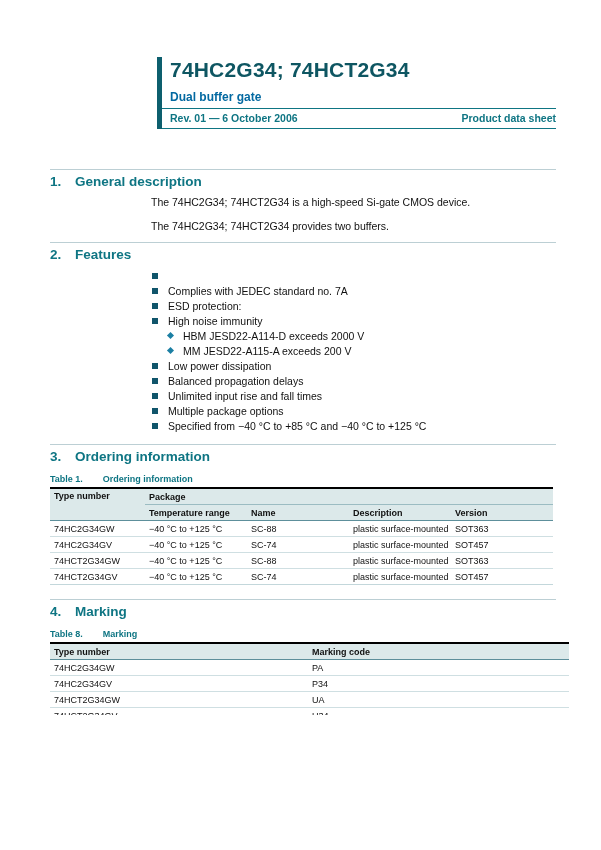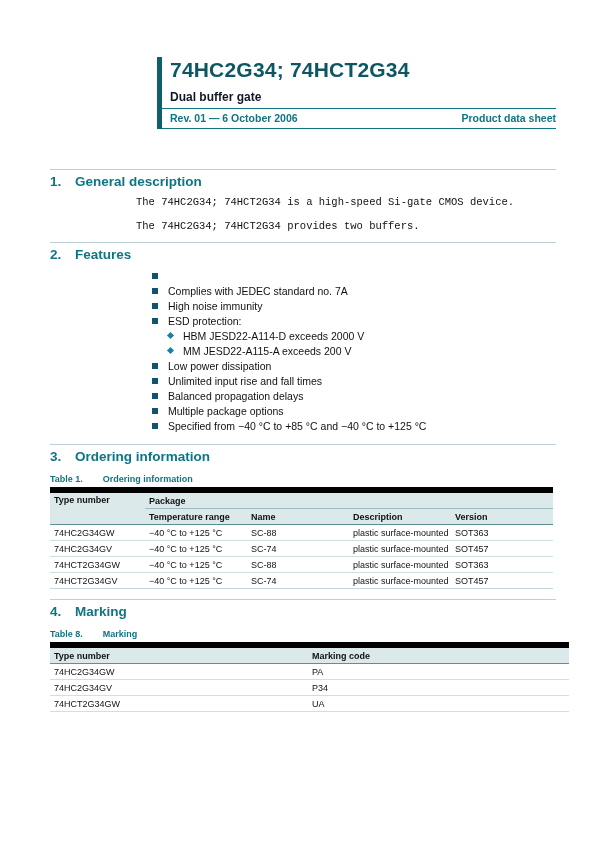--- a/index.html
+++ b/index.html
@@ -5,46 +5,46 @@
   html,body { margin:0; padding:0; background:#fff; }
   .page {
     position:relative; width:601px; height:715px; margin:0 auto;
     background:#ffffff; overflow:hidden;
     font-family:"Liberation Sans", sans-serif; color:#111;
   }
 
   
   .vbar { position:absolute; left:157px; top:57px; width:5px; height:72px; background:#0d5f6e; }
   .title { position:absolute; left:170px; top:58px; font-size:21px; font-weight:bold; color:#0e5662; letter-spacing:0.2px; }
-  .subtitle { position:absolute; left:170px; top:90px; font-size:12px; font-weight:bold; color:#0f172a; }
+  .subtitle { position:absolute; left:170px; top:90px; font-size:12px; font-weight:bold; color:#0369a1; }
   .hline { position:absolute; left:162px; width:394px; height:1px; background:#0e7583; }
   .hline1 { top:108px; } .hline2 { top:128px; }
   .revline { position:absolute; left:170px; top:112px; font-size:10.5px; font-weight:bold; color:#0e7583; }
   .doctype { position:absolute; top:112px; right:45px; font-size:10.5px; font-weight:bold; color:#0e7583; }
 
   
   .secrule { position:absolute; left:50px; width:506px; height:1px; background:#bccfd4; }
   .sechead { position:absolute; left:50px; display:flex; color:#0e7583; font-weight:bold; font-size:13.5px; }
   .secnum { width:25px; flex:none; }
 
-  .para { position:absolute; left:136px; font-size:10.5px; color:#111;font-family:Liberation Mono, monospace; }
+  .para { position:absolute; left:151px; font-size:10.5px; color:#111; }
 
   
   .features { position:absolute; left:152px; top:268px; }
   .feat { display:flex; align-items:center; height:15px; }
   .feat.sub { padding-left:16px; }
   .sq  { width:6px; height:6px; background:#10556b; margin-right:10px; flex:none; }
   .dia { width:5px; height:5px; background:#1b7fa3; transform:rotate(45deg); margin-right:10px; flex:none; }
   .ftxt { font-size:10.5px; color:#111; }
 
   
   .tcap { position:absolute; left:50px; font-size:9px; font-weight:bold; color:#0e7583; }
   .tlabel { margin-right:20px; }
   table { position:absolute; left:50px; border-collapse:collapse; table-layout:fixed;
-          font-size:9px; border-top:6px solid #000000; border-bottom:1px solid #c3d7db; }
+          font-size:9px; border-top:2px solid #000000; border-bottom:1px solid #c3d7db; }
   th, td { padding:2px 4px; text-align:left; white-space:nowrap; overflow:hidden; height:11px; }
   thead th { background:#dce9ea; font-weight:bold; color:#111; }
   thead tr:last-child th { border-bottom:1px solid #5d8f9b; }
   th.rowspan2 { vertical-align:top; border-bottom:1px solid #5d8f9b; }
   th.pkg { border-bottom:1px solid #9bbcc2; }
   tbody tr + tr td { border-top:1px solid #cfdfe2; }
 
   .t1 { top:487px; width:503px; }
   .t1 .c1 { width:87px; } .t1 .c2 { width:87px; } .t1 .c3 { width:53px; }
   .t1 .c4 { width:220px; } .t1 .c5 { width:56px; }
@@ -95,45 +95,45 @@
   <div class="features">
     <div class="feat">
         <span class="sq"></span>
       </div>
     <div class="feat">
         <span class="sq"></span>
         <span class="ftxt">Complies with JEDEC standard no. 7A</span>
       </div>
     <div class="feat">
         <span class="sq"></span>
+        <span class="ftxt">ESD protection:</span>
+      </div>
+    <div class="feat">
+        <span class="sq"></span>
         <span class="ftxt">High noise immunity</span>
-      </div>
-    <div class="feat">
-        <span class="sq"></span>
-        <span class="ftxt">ESD protection:</span>
       </div>
     <div class="feat sub">
         <span class="dia"></span>
         <span class="ftxt">HBM JESD22-A114-D exceeds 2000 V</span>
       </div>
     <div class="feat sub">
         <span class="dia"></span>
         <span class="ftxt">MM JESD22-A115-A exceeds 200 V</span>
       </div>
     <div class="feat">
         <span class="sq"></span>
         <span class="ftxt">Low power dissipation</span>
       </div>
     <div class="feat">
         <span class="sq"></span>
+        <span class="ftxt">Balanced propagation delays</span>
+      </div>
+    <div class="feat">
+        <span class="sq"></span>
         <span class="ftxt">Unlimited input rise and fall times</span>
-      </div>
-    <div class="feat">
-        <span class="sq"></span>
-        <span class="ftxt">Balanced propagation delays</span>
       </div>
     <div class="feat">
         <span class="sq"></span>
         <span class="ftxt">Multiple package options</span>
       </div>
     <div class="feat">
         <span class="sq"></span>
         <span class="ftxt">Specified from −40 °C to +85 °C and −40 °C to +125 °C</span>
       </div>
   </div>

